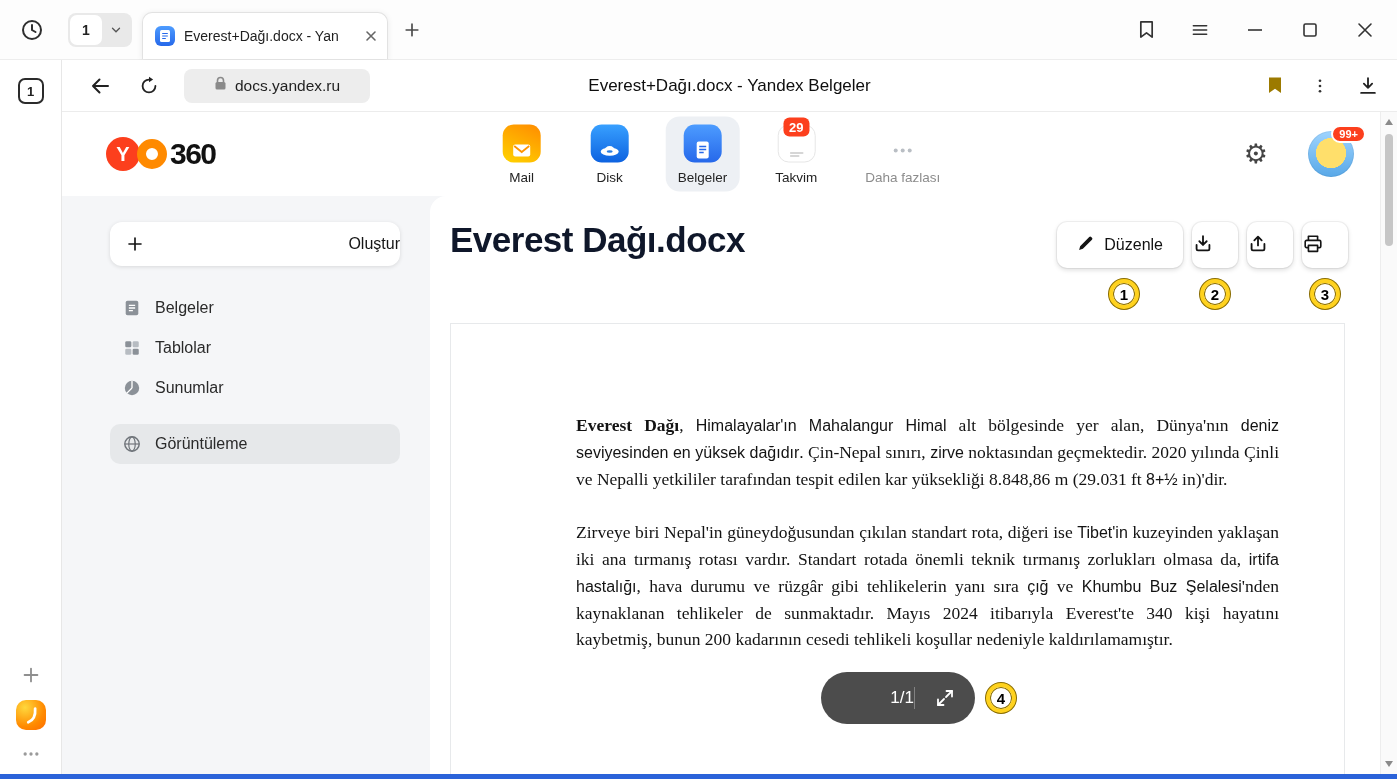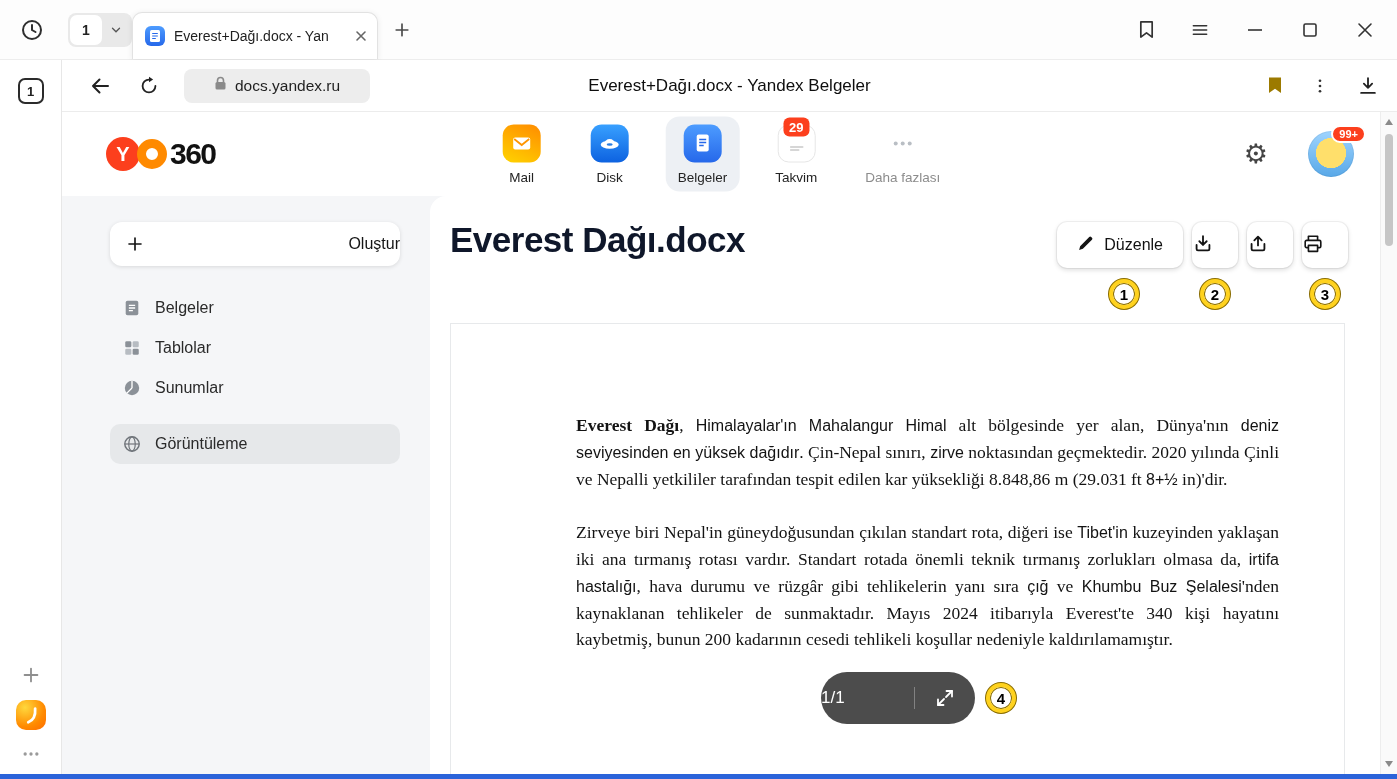--- a/index.html
+++ b/index.html
@@ -9,21 +9,21 @@
 
   .window { width:1397px; height:779px; display:flex; flex-direction:column; background:#fff; }
 
   
   .tabstrip { flex:0 0 60px; display:flex; align-items:center; background:#fdfdfd; border-bottom:1px solid #ededed; }
   .iconbtn { display:flex; align-items:center; justify-content:center; background:none; border:none; }
   .clock-btn { margin-left:20px; }
   .tab-counter { margin-left:24px; height:34px; background:#e9e9e9; border-radius:8px; display:flex; align-items:center; padding:2px; }
   .tab-counter .count { width:32px; height:30px; background:#fff; border-radius:7px; display:flex; align-items:center; justify-content:center; font-size:14px; font-weight:700; color:#222; }
   .tab-counter .chev { width:28px; display:flex; align-items:center; justify-content:center; }
-  .tab { margin-left:0; align-self:flex-end; width:246px; height:47px; background:#fff; border:1px solid #e2e2e2; border-bottom:none; border-radius:10px 10px 0 0; box-shadow:0 1px 6px rgba(0,0,0,.08); display:flex; align-items:center; gap:9px; padding:0 10px 0 12px; }
+  .tab { margin-left:10px; align-self:flex-end; width:246px; height:47px; background:#fff; border:1px solid #e2e2e2; border-bottom:none; border-radius:10px 10px 0 0; box-shadow:0 1px 6px rgba(0,0,0,.08); display:flex; align-items:center; gap:9px; padding:0 10px 0 12px; }
   .fav { width:20px; height:20px; border-radius:6px; background:linear-gradient(180deg,#4d9cff,#2668ea); display:flex; align-items:center; justify-content:center; flex:0 0 20px; }
   .tab-title { flex:1; font-size:14px; color:#1f1f1f; white-space:nowrap; overflow:hidden; }
   .newtab { margin-left:14px; }
   .ts-right { margin-left:auto; display:flex; align-items:center; gap:35px; margin-right:22px; }
 
   
   .lower { flex:1; display:flex; min-height:0; }
   .rail { flex:0 0 62px; background:#fff; border-right:1px solid #e7e7e7; display:flex; flex-direction:column; align-items:center; }
   .rail-count { margin-top:18px; width:26px; height:26px; border:2px solid #2b2b2b; border-radius:7px; display:flex; align-items:center; justify-content:center; font-size:13px; font-weight:700; color:#222; }
   .rail-spacer { flex:1; }
@@ -47,21 +47,21 @@
   .y360 { flex:0 0 84px; display:flex; align-items:center; position:relative; background:#fff; }
   .logo { display:flex; align-items:center; margin-left:44px; }
   .logo-y { width:34px; height:34px; border-radius:50%; background:#fc3f1d; color:#fff; font-weight:800; font-size:20px; display:flex; align-items:center; justify-content:center; }
   .logo-o { width:30px; height:30px; border-radius:50%; border:9px solid #ff8a00; margin-left:-3px; }
   .logo-360 { font-size:30px; font-weight:800; color:#111; letter-spacing:-1.5px; margin-left:3px; }
   .services { position:absolute; left:50%; top:50%; transform:translate(-50%,-50%); display:flex; align-items:flex-start; gap:24px; }
   .service { display:flex; flex-direction:column; align-items:center; gap:7px; padding:8px 12px 7px; border-radius:14px; min-width:64px; }
   .service.selected { background:#edf0f4; }
   .service-label { font-size:13.5px; color:#232323; white-space:nowrap; }
   .service.more .service-label { color:#8c8c8c; }
-  .sq { width:38px; height:38px; border-radius:11px; display:flex; align-items:center; justify-content:center; position:relative; }
+  .sq { width:38px; height:38px; border-radius:11px; display:flex; align-items:flex-end; justify-content:center; position:relative; }
   .sq.mail { background:linear-gradient(205deg,#ff8f00 5%,#ffd000 95%); }
   .sq.disk { background:linear-gradient(180deg,#38a0ff,#0d62e0); }
   .sq.docs { background:linear-gradient(180deg,#4d9cff,#2668ea); }
   .sq.cal  { background:#fff; border:1px solid #e6e6e6; }
   .cal-badge { position:absolute; top:-8px; left:50%; transform:translateX(-50%); background:#fc3f1d; color:#fff; font-size:13px; font-weight:700; padding:2px 6px; border-radius:6px; line-height:15px; }
   .gear { margin-left:auto; margin-right:40px; font-size:27px; color:#454545; line-height:1; }
   .avatar { margin-right:26px; position:relative; width:46px; height:46px; }
   .avatar-img { width:46px; height:46px; border-radius:50%; background:radial-gradient(circle at 50% 48%, #ffdf6b 0 45%, rgba(0,0,0,0) 46%), linear-gradient(180deg,#9fd4ff 0%,#58a8e8 100%); box-shadow:inset 0 0 0 1px rgba(0,0,0,.06); }
   .avatar-badge { position:absolute; top:-6px; right:-12px; background:#fc3f1d; color:#fff; font-size:11px; font-weight:700; padding:1px 6px; border-radius:9px; border:2px solid #fff; }
 
@@ -86,21 +86,21 @@
   .ann1 { left:679px; top:83px; } .ann2 { left:770px; top:83px; } .ann3 { left:880px; top:83px; }
   .ann4 { left:556px; top:487px; }
 
   .page { position:absolute; left:20px; top:127px; width:895px; bottom:0; background:#fff; border:1px solid #e7e9eb; border-bottom:none; padding:88px 65px 12px 125px; }
   .page p { font-family:"Liberation Serif","DejaVu Serif",serif; font-size:17.5px; line-height:26px; text-align:justify; color:#131313; }
   .page p + p { margin-top:26px; }
   .seg-sans { font-family:"Liberation Sans","DejaVu Sans",sans-serif; font-size:16px; }
   .seg-bold { font-weight:bold; }
 
   .pager { position:absolute; left:391px; top:476px; width:154px; height:52px; border-radius:26px; background:rgba(56,56,56,.9); display:flex; align-items:center; z-index:5; }
-  .pager-label { flex:1; text-align:left; color:#fff; font-size:17px; }
+  .pager-label { flex:1; text-align:right; color:#fff; font-size:17px; }
   .pager-div { width:1px; height:22px; background:rgba(255,255,255,.3); }
   .pager-expand { width:60px; display:flex; align-items:center; justify-content:center; }
 
   
   .scrollbar { flex:0 0 17px; background:#fafafa; border-left:1px solid #ededed; position:relative; }
   .sb-up { position:absolute; top:7px; left:50%; transform:translateX(-50%); width:0; height:0; border-left:4.5px solid transparent; border-right:4.5px solid transparent; border-bottom:6px solid #8a8a8a; }
   .sb-down { position:absolute; bottom:7px; left:50%; transform:translateX(-50%); width:0; height:0; border-left:4.5px solid transparent; border-right:4.5px solid transparent; border-top:6px solid #8a8a8a; }
   .sb-thumb { position:absolute; top:22px; left:4px; width:8px; height:112px; background:#c6c6c6; border-radius:4px; }
 
   .blue-strip { flex:0 0 5px; background:#2b63d9; }

